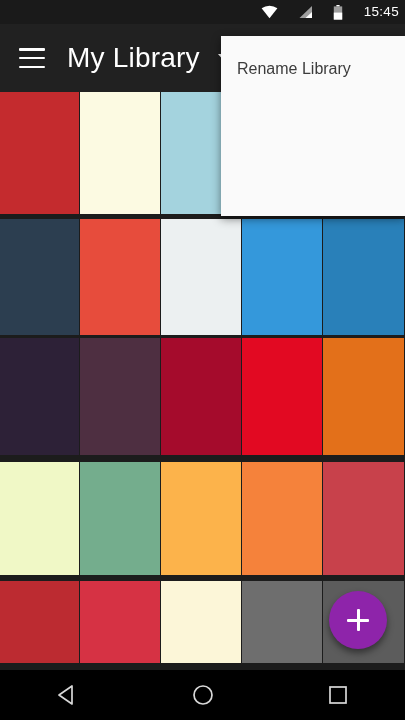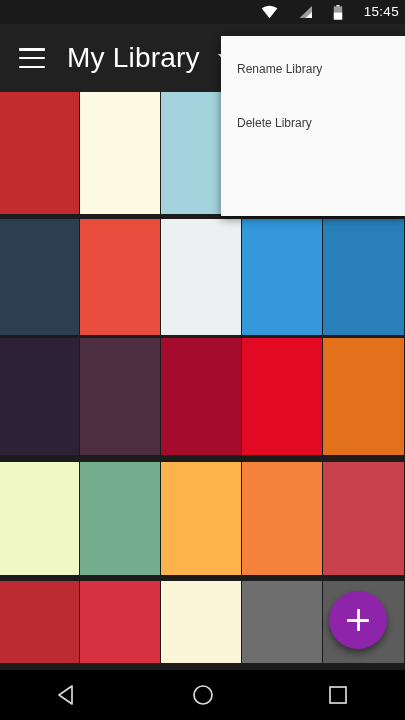--- a/index.html
+++ b/index.html
@@ -56,21 +56,21 @@
   
   .menu{
     position:absolute; left:221px; top:36px; width:184px; height:180px;
     background:#fafafa;
     box-shadow:0 3px 9px rgba(0,0,0,.45);
     padding-top:6px;
     z-index:30;
   }
   .menu-item{
     height:54px; display:flex; align-items:center;
-    padding-left:16px; color:#3c3c3c; font-size:12px;
+    padding-left:16px; color:#3c3c3c; font-size:16px;
     cursor:pointer; white-space:nowrap;
   }
 
   
   .fab{
     position:absolute; left:329px; top:591px; width:58px; height:58px;
     background:#8E24AA; border-radius:50%;
     box-shadow:0 4px 7px rgba(0,0,0,.45);
     display:flex; align-items:center; justify-content:center;
     cursor:pointer; z-index:20;
@@ -162,23 +162,20 @@
       <div class="swatch" style="background: rgb(110, 110, 110); width: 80px; margin-right: 1px;"></div>
       <div class="swatch" style="background: rgb(92, 92, 92); width: 81px;"></div>
     </div>
 
   </div>
 
   <div class="menu" style="background: rgb(250, 250, 250);">
     <div class="menu-item">
       <span>Rename Library</span>
     </div>
-    <div class="menu-item">
-      <span>Delete Library</span>
-    </div>
   </div>
 
   <div class="fab" style="background: rgb(142, 36, 170);">
     <div class="fab-plus"></div>
   </div>
 
   <div class="navbar" style="background: rgb(0, 0, 0);">
     <div class="nav-btn">
       <svg width="22" height="22" viewBox="0 0 22 22">
         <path d="M15 2 L15 20 L2 11 Z" fill="none" stroke="#d8d8d8" stroke-width="1.7" stroke-linejoin="round"></path>

